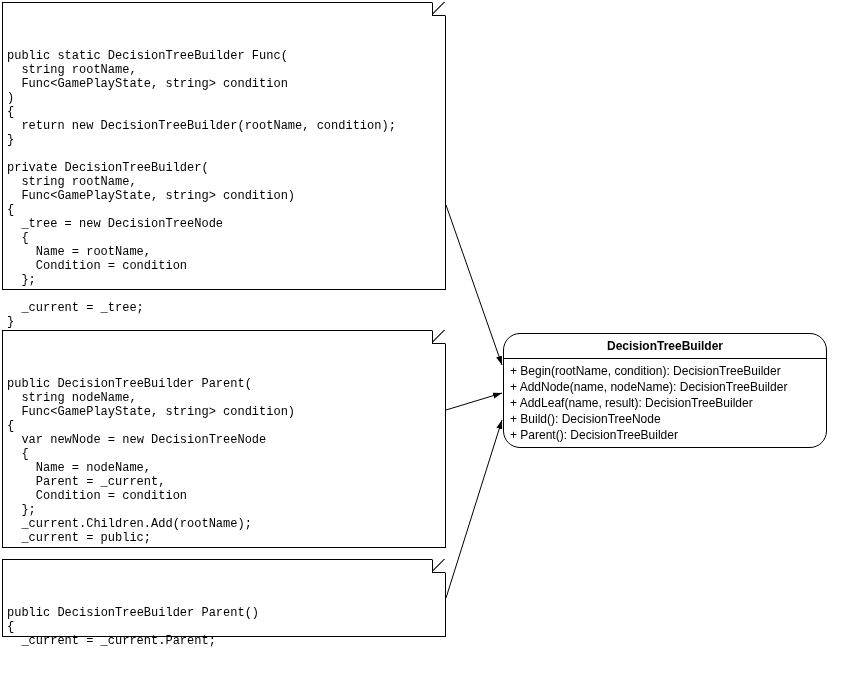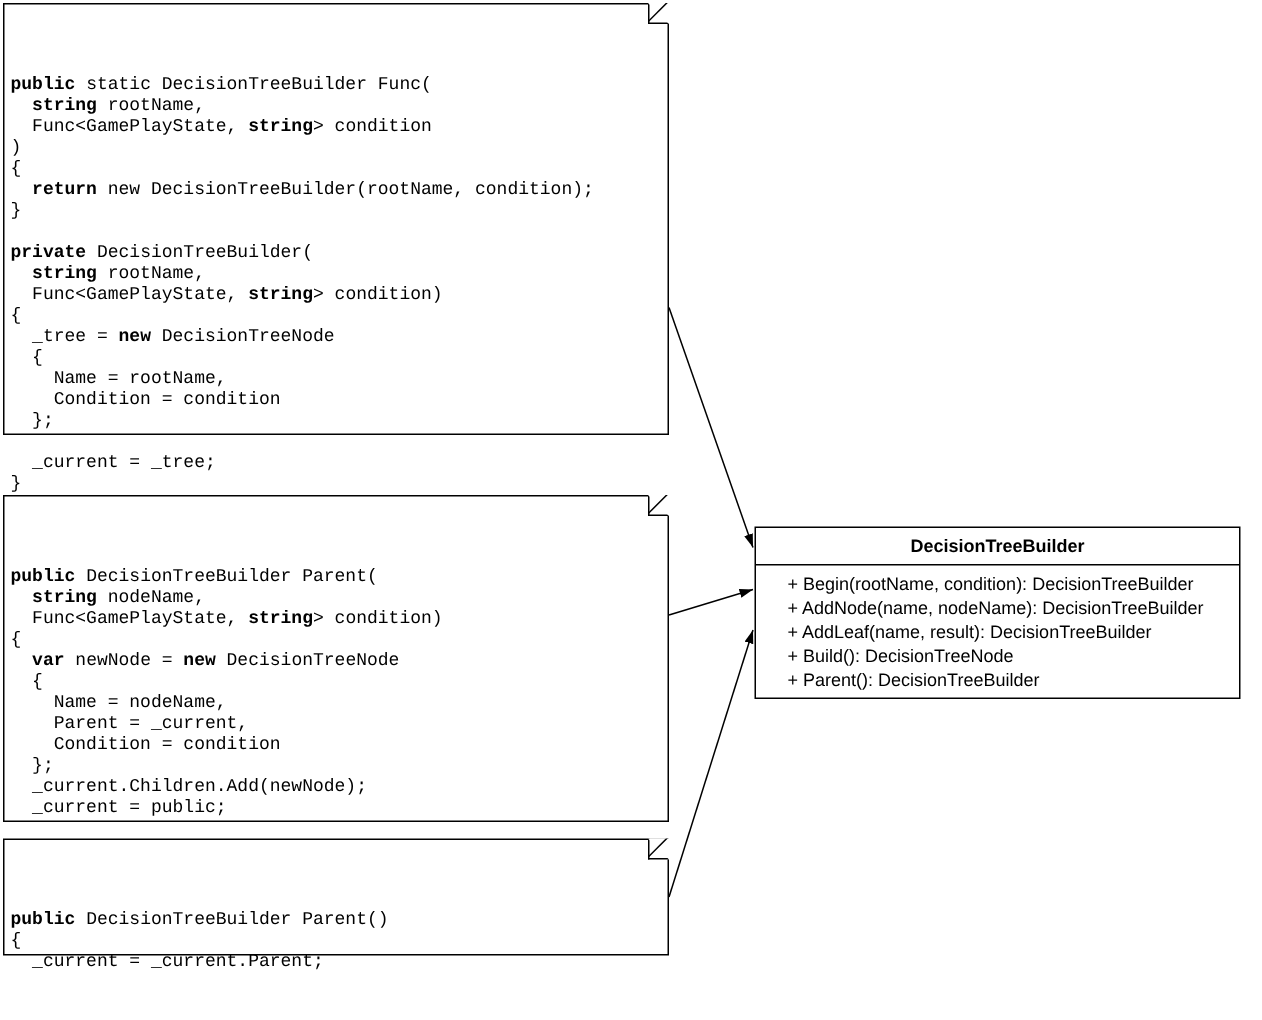--- a/index.html
+++ b/index.html
@@ -49,39 +49,39 @@
       overflow: hidden;
     }
     .code-note .fold-diag::before {
       content: "";
       position: absolute;
       left: -8px; top: 6px;
       width: 28px; height: 1px;
       background: #000;
       transform: rotate(-45deg);
     }
-    .kw { font-weight: bold; text-align: right; }
+    .kw { font-weight: normal; text-align: right; }
     .uml-class {
       position: absolute;
       border: 1px solid #000;
       background: #fff;
       font-size: 12px;
       line-height: 16px;
       width: 324px;
     }
     .uml-class .title {
       text-align: center;
       font-weight: bold;
       padding: 4px 6px;
       border-bottom: 1px solid #000;
     }
     .uml-class .body {
       padding: 4px 6px;
     }
-    .uml-class .body div { white-space: nowrap; margin-left: 15px; }
+    .uml-class .body div { white-space: nowrap; }
     svg.connectors {
       position: absolute;
       left: 0; top: 0;
       width: 841px; height: 680px;
       pointer-events: none;
     }
   </style>
 </head>
 <body>
 
@@ -116,38 +116,38 @@
 <span class="kw">public</span><span> DecisionTreeBuilder Parent(</span>
 <span class="kw">  string</span><span> nodeName,</span>
 <span>  Func&lt;GamePlayState, </span><span class="kw">string</span><span>&gt; condition)</span>
 <span>{</span>
 <span class="kw">  var</span><span> newNode = </span><span class="kw">new</span><span> DecisionTreeNode</span>
 <span>  {</span>
 <span>    Name = nodeName,</span>
 <span>    Parent = _current,</span>
 <span>    Condition = condition</span>
 <span>  };</span>
-<span>  _current.Children.Add(newNode);</span>
+<span>  _current.Children.Add(rootName);</span>
 <span>  _current = public;</span>
 <span></span>
 <span class="kw">  return</span><span> this;</span>
 <span>}</span>
 </div>
 
 <div class="code-note" style="left:2px; top:559px; width:444px; height:78px;">
   <div class="fold"></div>
   <div class="fold-diag"></div>
 <span class="kw">public</span><span> DecisionTreeBuilder Parent()</span>
 <span>{</span>
 <span>  _current = _current.Parent;</span>
 
 
 </div>
 
-<div class="uml-class" style="left:503px; top:351px;">
+<div class="uml-class" style="left:503px; top:333px;border-radius:17px;">
   <div class="title">DecisionTreeBuilder</div>
   <div class="body">
     <div>+ Begin(rootName, condition): DecisionTreeBuilder</div>
     <div>+ AddNode(name, nodeName): DecisionTreeBuilder</div>
     <div>+ AddLeaf(name, result): DecisionTreeBuilder</div>
     <div>+ Build(): DecisionTreeNode</div>
     <div>+ Parent(): DecisionTreeBuilder</div>
   </div>
 </div>
 

